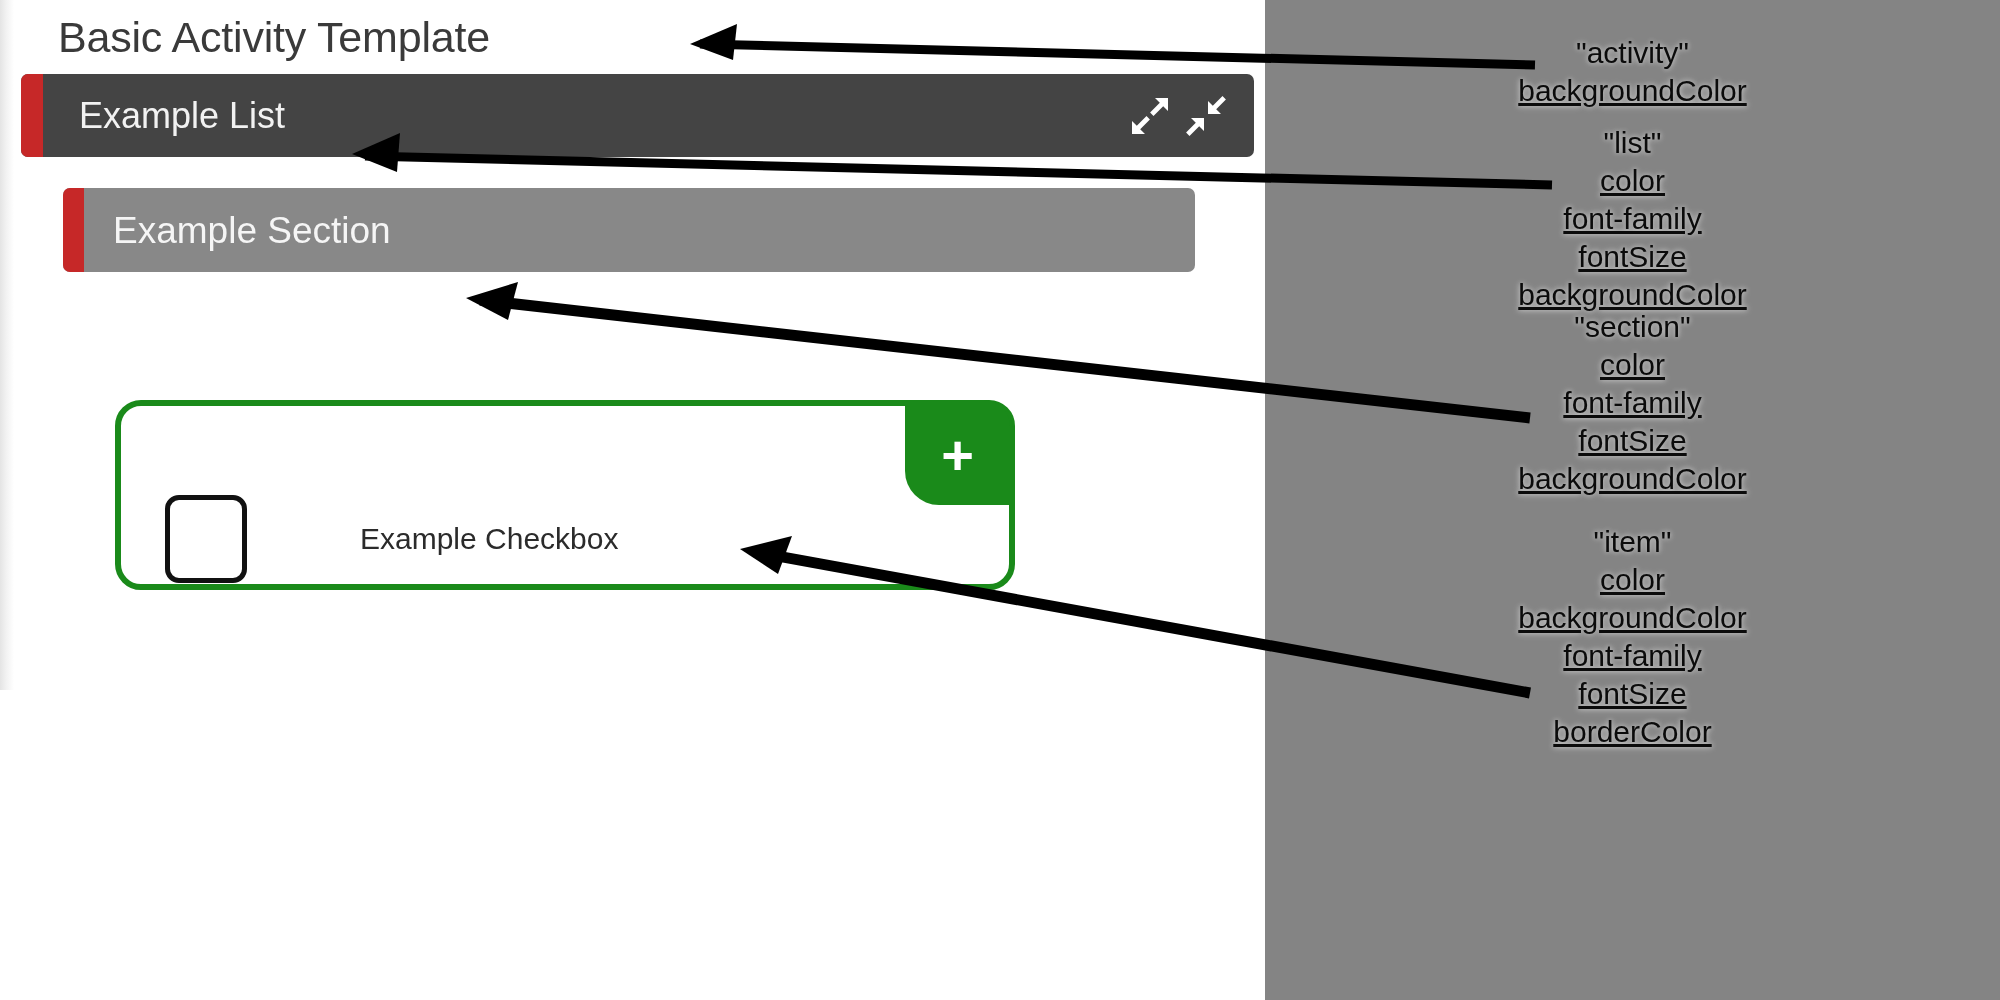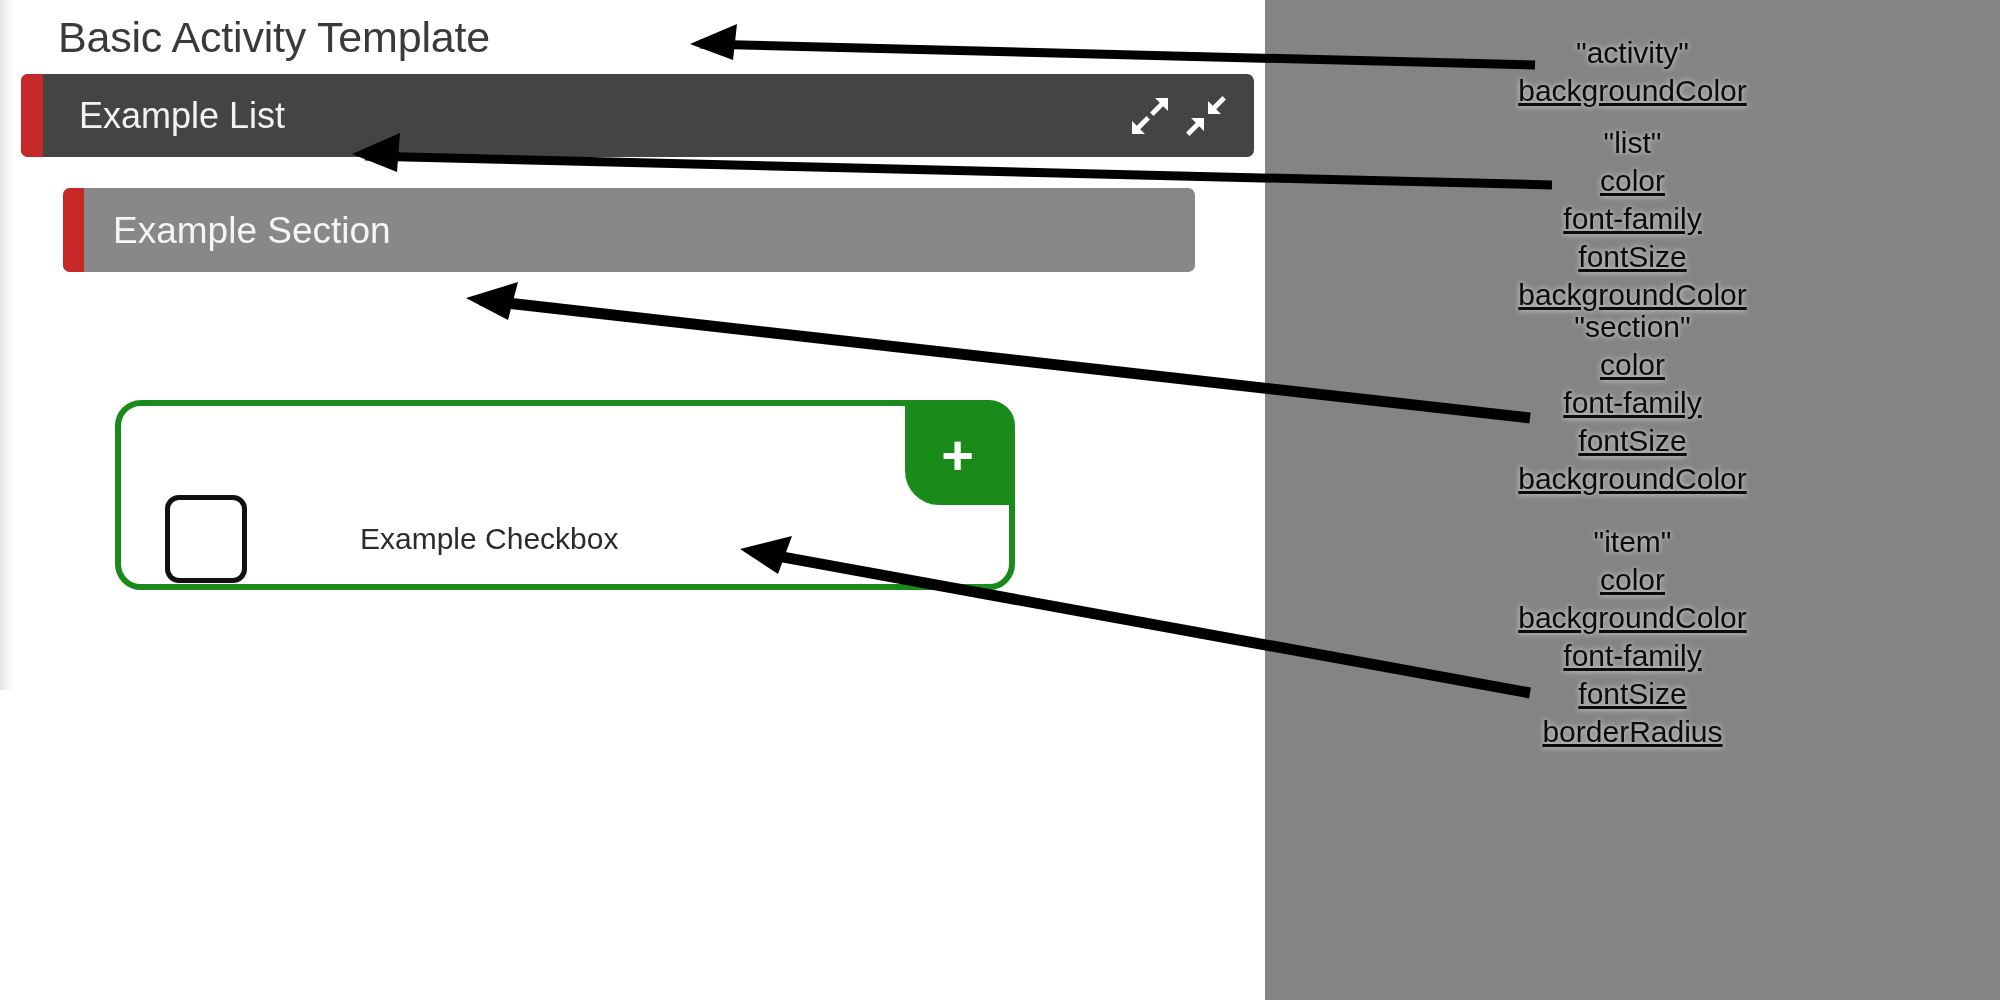--- a/index.html
+++ b/index.html
@@ -305,21 +305,21 @@
       <span class="anno-prop">fontSize</span>
       <span class="anno-prop">backgroundColor</span>
     </div>
 
     <div class="anno-block" id="anno-item">
       <span class="anno-key">"item"</span>
       <span class="anno-prop">color</span>
       <span class="anno-prop">backgroundColor</span>
       <span class="anno-prop">font-family</span>
       <span class="anno-prop">fontSize</span>
-      <span class="anno-prop">borderRadius</span>
+      <span class="anno-prop">borderColor</span>
     </div>
 
   </div>
 
   <svg id="leaders" viewBox="0 0 2000 1000">
 
     <g>
       <line x1="1535" y1="65" x2="700" y2="44" stroke="#000000" stroke-width="9"></line>
       <polygon points="690,44 737,24 733,60" fill="#000000"></polygon>
     </g>

